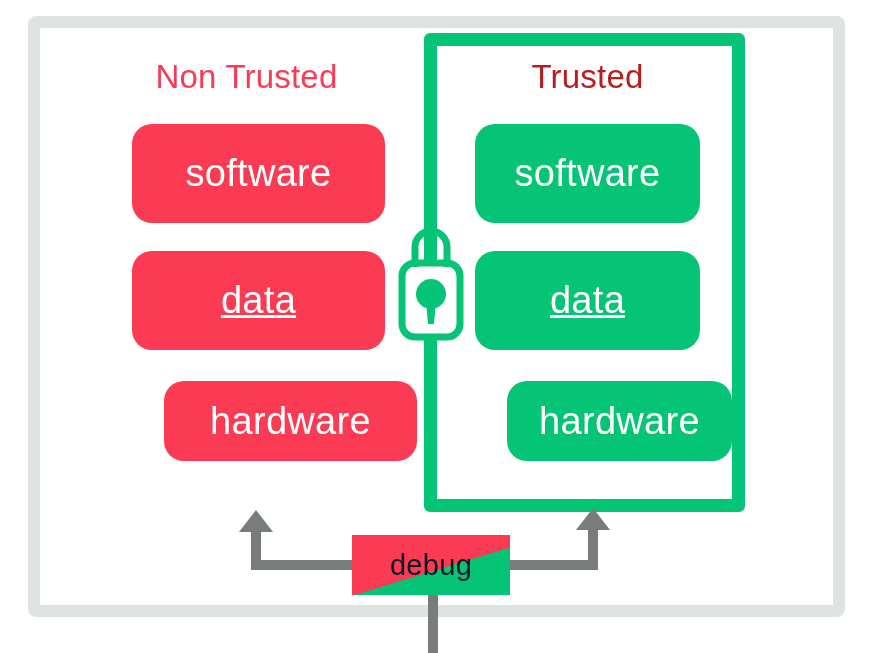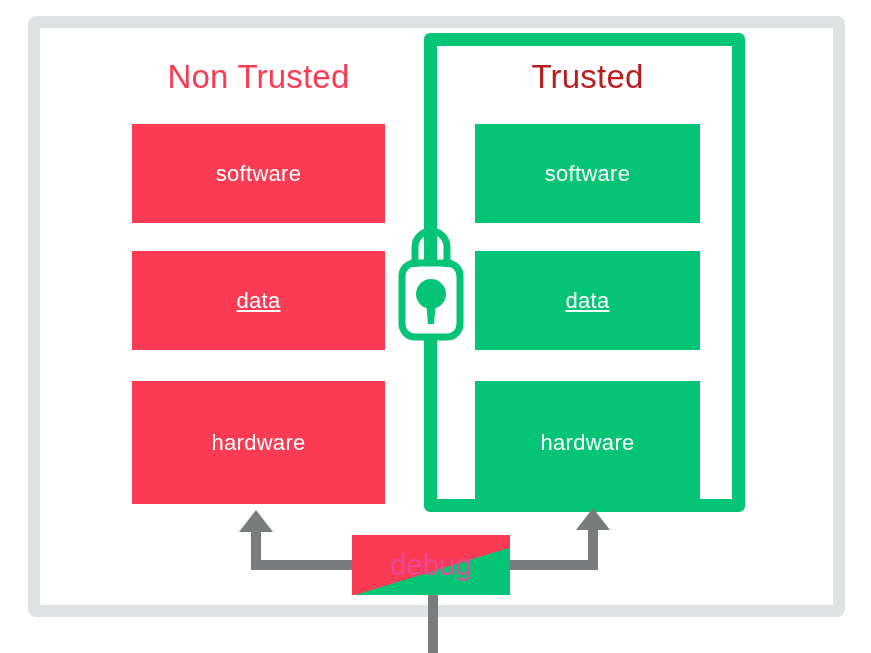--- a/index.html
+++ b/index.html
@@ -45,50 +45,51 @@
   }
 
   
   .col-title {
     position: absolute;
     font-size: 33px;
     letter-spacing: 0.2px;
     white-space: nowrap;
   }
   #title-non-trusted {
-    left: 132px;
+    left: 120px;
     top: 58px;
     width: 253px;
     text-align: center;
     color: #fb3b53;
   }
   #title-trusted {
     left: 475px;
     top: 58px;
     width: 225px;
     text-align: center;
     color: #b91c1c;
   }
 
   
   .layer-box {
     position: absolute;
     display: flex;
     align-items: center;
     justify-content: center;
     color: #ffffff;
-    font-size: 22px;
+    font-size: 38px;
     letter-spacing: 0.3px;
+    border-radius: 20px;
   }
   .layer-box.red   { background: #fb3b53; left: 132px; width: 253px; }
   .layer-box.green { background: #06c476; left: 475px; width: 225px; }
 
   .row-software { top: 124px; height: 99px; }
   .row-data     { top: 251px; height: 99px; text-decoration: underline; }
-  .row-hardware { top: 381px; height: 123px; }
+  .row-hardware { top: 381px; height: 80px; margin-left: 32px; }
 
   
   #lock-icon {
     position: absolute;
     left: 398px;
     top: 216px;
     width: 66px;
     height: 126px;
   }
 
@@ -132,21 +133,21 @@
       #06c476 56.3%,
       #06c476 100%
     );
   }
   #debug-label {
     position: absolute;
     inset: 0;
     display: flex;
     align-items: center;
     justify-content: center;
-    color: #ec4899;
+    color: #0f172a;
     font-size: 29px;
     letter-spacing: 0.3px;
   }
 </style>
 </head>
 <body>
 
 <div id="stage">
 
   <div id="outer-frame"></div>

